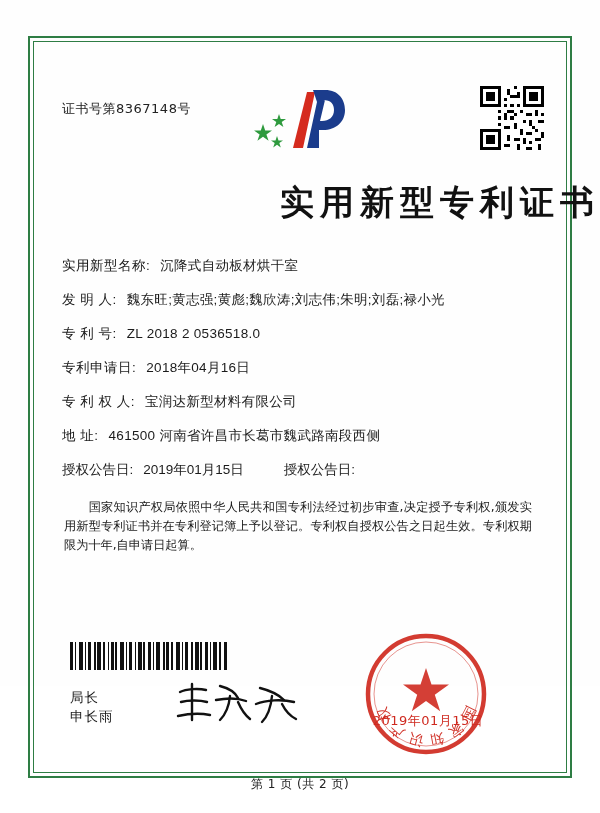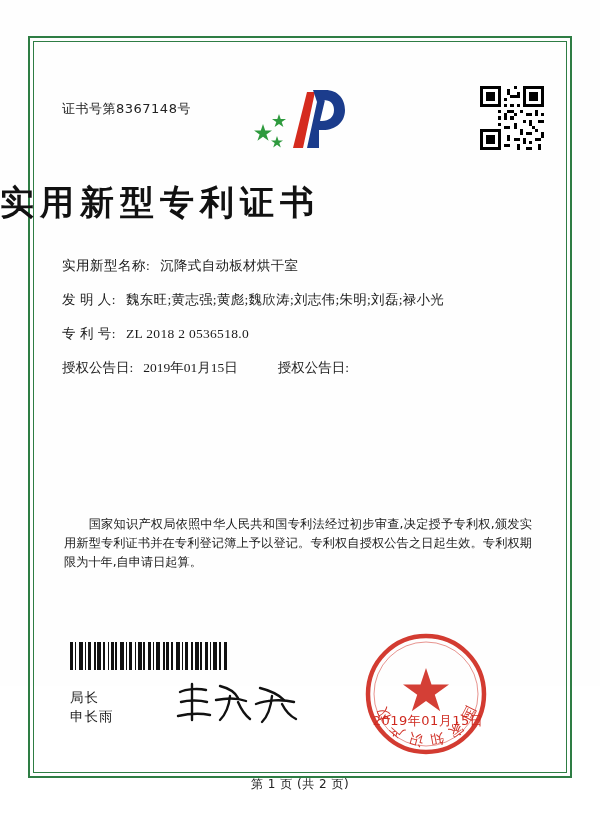--- a/index.html
+++ b/index.html
@@ -64,35 +64,35 @@
     font-size: 13px;
     letter-spacing: 0.5px;
     color: #222;
     font-family: "DejaVu Sans", sans-serif;
   }
 
   
   .title {
     position: absolute;
     left: 0; right: 0; top: 180px;
-    text-align: left;
+    text-align: right;
     font-size: 34px;
     font-weight: bold;
     letter-spacing: 6px;
     color: #111;
     font-family: Liberation Sans, sans-serif;
   }
 
   
   .fields {
     position: absolute;
     left: 62px; top: 256px;
     width: 470px;
     font-size: 13.5px;
-    font-family: Liberation Serif, serif;
+    font-family: Liberation Sans, sans-serif;
     color: #1b1b1b;
   }
   .row {
     display: flex;
     align-items: baseline;
     margin-bottom: 14px;
     line-height: 20px;
   }
   .row .lbl {
     flex: 0 0 auto;
@@ -122,21 +122,21 @@
   .para {
     position: absolute;
     left: 64px;
     width: 468px;
     font-size: 12.2px;
     line-height: 19px;
     text-align: justify;
     font-family: "DejaVu Sans", sans-serif;
     color: #1b1b1b;
   }
-  .para1 { top: 515px; }
+  .para1 { top: 498px; }
   .para2 { top: 556px; }
   .indent { display: inline-block; width: 2em; }
 
   
   .barcode {
     position: absolute;
     left: 70px; top: 642px;
     width: 200px; height: 28px;
     display: flex;
     align-items: stretch;
@@ -295,22 +295,34 @@
     <div class="row">
       <span class="lbl">发 明 人:</span>
       <span class="val">魏东旺;黄志强;黄彪;魏欣涛;刘志伟;朱明;刘磊;禄小光</span>
     </div>
 
     <div class="row">
       <span class="lbl">专 利 号:</span>
       <span class="val">ZL 2018 2 0536518.0</span>
     </div>
 
-
-
+    <div class="row">
+      <span class="lbl">专利申请日:</span>
+      <span class="val">2018年04月16日</span>
+    </div>
+
+    <div class="row">
+      <span class="lbl">专 利 权 人:</span>
+      <span class="val">宝润达新型材料有限公司</span>
+    </div>
+
+    <div class="row">
+      <span class="lbl">地 址:</span>
+      <span class="val">461500 河南省许昌市长葛市魏武路南段西侧</span>
+    </div>
 
     <div class="row two">
       <span class="half-lbl">授权公告日:</span>
       <span class="half-val">2019年01月15日</span>
       <span class="second-lbl">授权公告日:</span>
     </div>
 
   </div>
 
   <div class="para para1">

